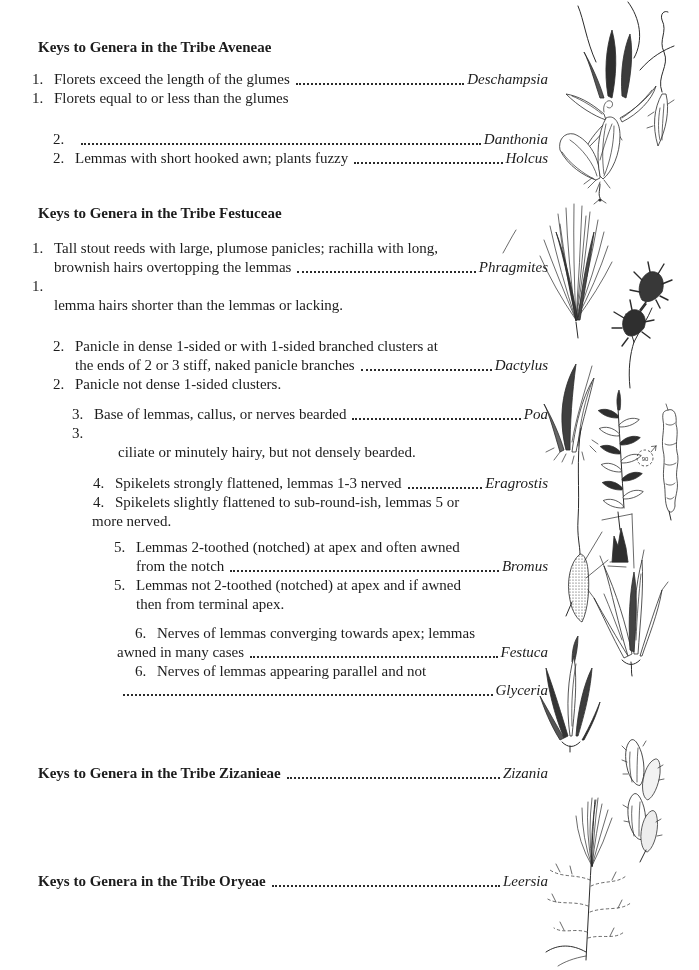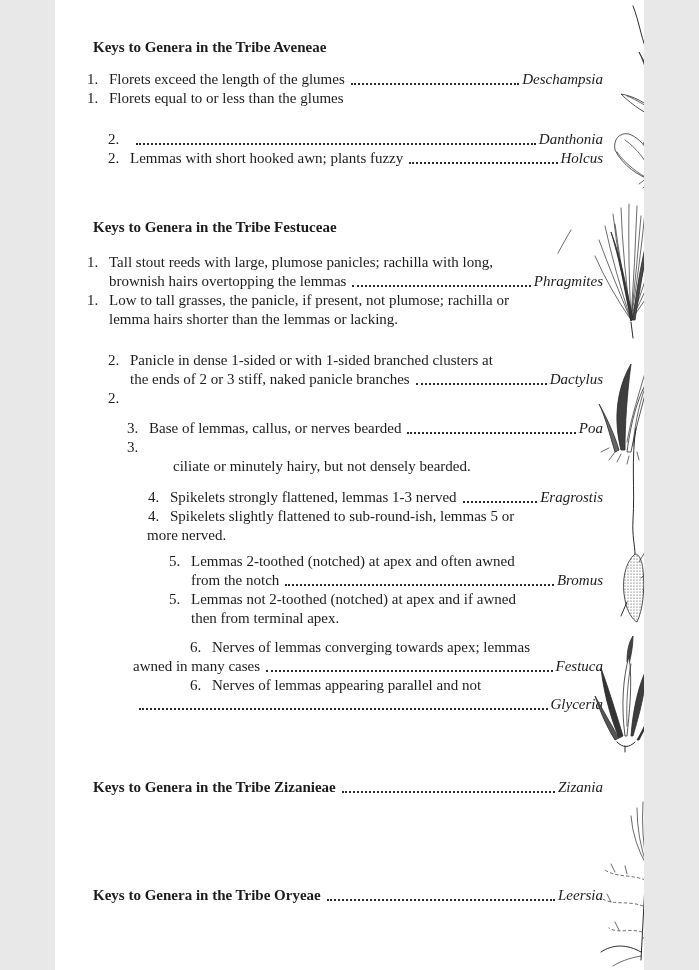--- a/index.html
+++ b/index.html
@@ -1,18 +1,18 @@
 <!DOCTYPE html>
 <html><head>
 <meta charset="utf-8">
 <style>
   html,body{margin:0;padding:0;background:#e8e8e8;}
   .page{
     position:relative;
-    width:589px;height:970px;
+    width:699px;height:970px;
     margin:0 auto;
     background:#ffffff;
     font-family:"Liberation Serif","DejaVu Serif",serif;
     font-size:15px;
     color:#1c1c1c;
     overflow:hidden;
   }
   .col{position:absolute;left:0;top:0;width:548px;padding-top:38px;}
   .row{display:flex;align-items:baseline;line-height:19px;}
   .num{flex:0 0 22px;}
@@ -23,21 +23,21 @@
     margin:0 3px 0 6px;
     position:relative;top:-4px;
     border-bottom:2px dotted #2b2b2b;
     min-width:12px;
   }
   .genus{font-style:italic;white-space:nowrap;}
   .hd{font-weight:bold;}
   .l1{padding-left:32px}.l2{padding-left:53px}.l3{padding-left:72px}
   .l4{padding-left:93px}.l5{padding-left:114px}.l6{padding-left:135px}
   .c1{padding-left:54px}.c2{padding-left:75px}.c3{padding-left:118px}
-  .c4{padding-left:92px}.c5{padding-left:136px}.c6{padding-left:78px}
+  .c4{padding-left:92px}.c5{padding-left:136px}.c6{padding-left:117px}
   .headrow{padding-left:38px}
   .illus{position:absolute;left:500px;top:0;}
   .ln{fill:none;stroke:#2b2b2b;stroke-width:1;stroke-linecap:round;}
   .ln2{fill:none;stroke:#2b2b2b;stroke-width:.7;stroke-linecap:round;}
   .fil{stroke:#2b2b2b;stroke-width:.8;}
   .thk{fill:none;stroke:#2b2b2b;stroke-width:1.4;stroke-linecap:round;}
 </style>
 </head>
 <body>
 
@@ -63,50 +63,50 @@
       <span class="leader"></span>
       <span class="genus">Danthonia</span>
     </div>
     <div class="row l2">
       <span class="num">2.</span>
       <span class="txt">Lemmas with short hooked awn; plants fuzzy</span>
       <span class="leader"></span>
       <span class="genus">Holcus</span>
     </div>
 
-    <div class="row hd headrow" style="margin-top:50px">
+    <div class="row hd headrow" style="margin-top:36px">
       <span class="txt hd">Keys to Genera in the Tribe Festuceae</span>
     </div>
     <div class="row l1" style="margin-top:16px">
       <span class="num">1.</span>
       <span class="txt">Tall stout reeds with large, plumose panicles; rachilla with long,</span>
     </div>
     <div class="row c1">
       <span class="txt">brownish hairs overtopping the lemmas</span>
       <span class="leader"></span>
       <span class="genus">Phragmites</span>
     </div>
     <div class="row l1">
       <span class="num">1.</span>
-      <span class="txt">Low to tall grasses, the panicle, if present, not plumose; rachilla or</span>
     </div>
     <div class="row c1">
       <span class="txt">lemma hairs shorter than the lemmas or lacking.</span>
     </div>
     <div class="row l2" style="margin-top:22px">
       <span class="num">2.</span>
       <span class="txt">Panicle in dense 1-sided or with 1-sided branched clusters at</span>
     </div>
     <div class="row c2">
       <span class="txt">the ends of 2 or 3 stiff, naked panicle branches</span>
       <span class="leader"></span>
       <span class="genus">Dactylus</span>
     </div>
     <div class="row l2">
       <span class="num">2.</span>
+      <span class="txt">Panicle not dense 1-sided clusters.</span>
     </div>
     <div class="row l3" style="margin-top:11px">
       <span class="num">3.</span>
       <span class="txt">Base of lemmas, callus, or nerves bearded</span>
       <span class="leader"></span>
       <span class="genus">Poa</span>
     </div>
     <div class="row l3">
       <span class="num">3.</span>
     </div>

